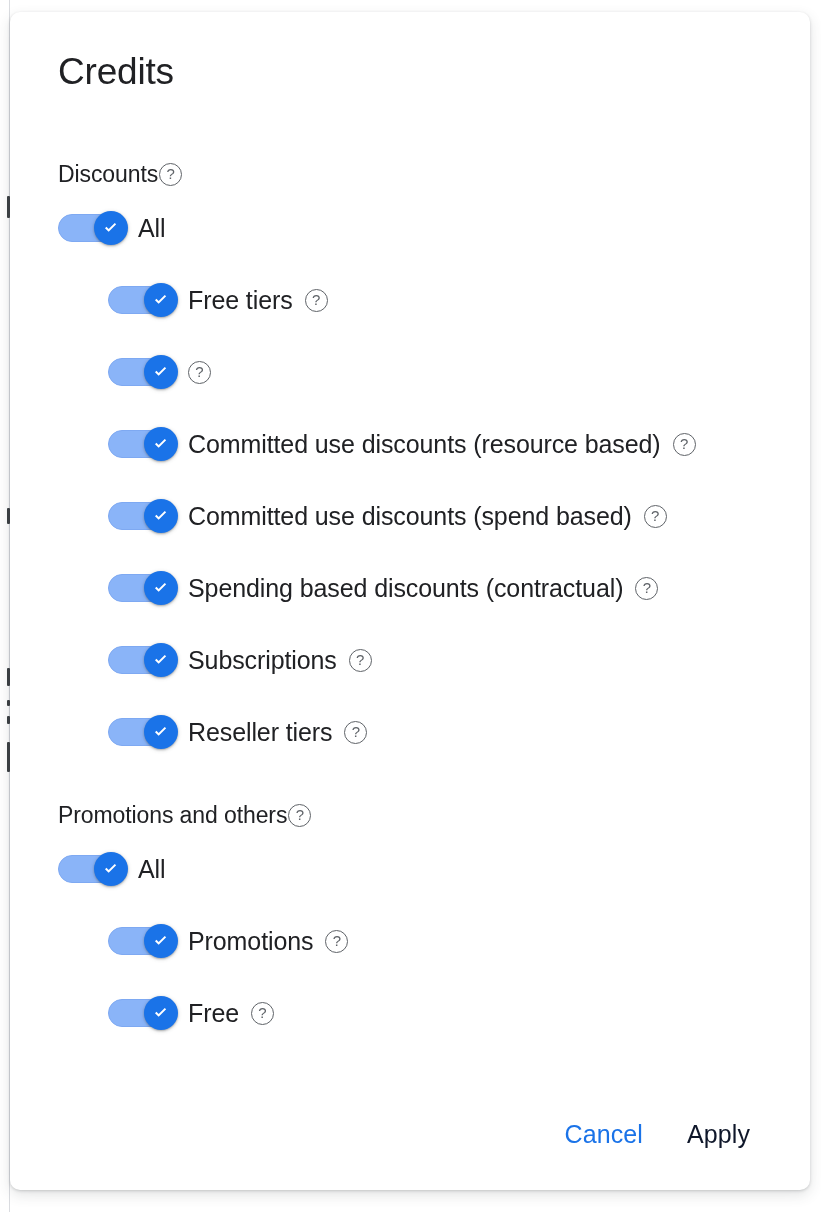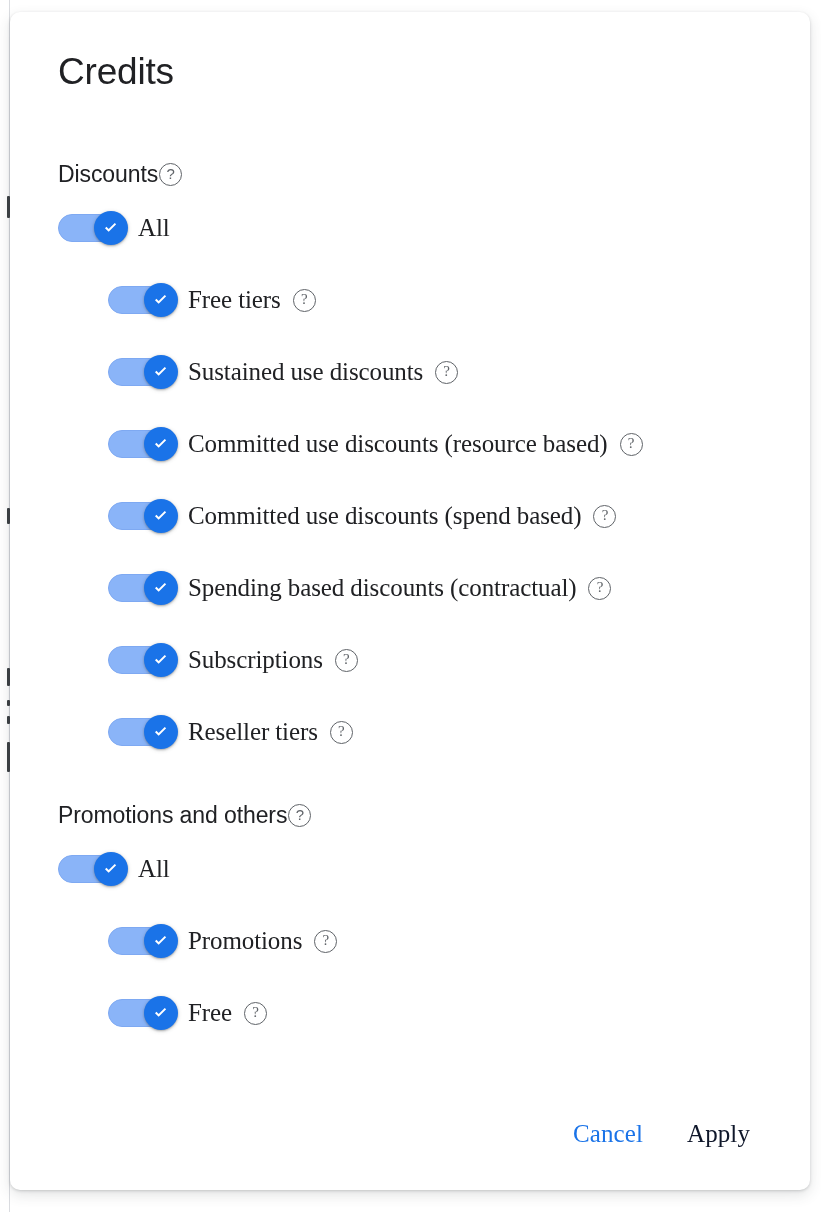--- a/index.html
+++ b/index.html
@@ -108,21 +108,20 @@
     cursor: pointer;
   }
   .help-icon span { position: relative; top: -0.5px; }
 
   
   .toggle-row {
     display: flex;
     align-items: center;
     height: 46px;
     margin-bottom: 26px;
-    font-family: Liberation Serif, serif;
   }
   .toggle-row:last-child { margin-bottom: 0; }
   .toggle-row.indent { margin-left: 50px; }
 
   .switch {
     position: relative;
     width: 72px;
     height: 34px;
     flex: 0 0 auto;
     cursor: pointer;
@@ -173,21 +172,21 @@
     height: 112px;
     display: flex;
     align-items: center;
     justify-content: flex-end;
     padding-right: 38px;
     box-sizing: border-box;
   }
   .text-button {
     background: none;
     border: none;
-    font-family: Liberation Serif, serif;
+    font-family: Liberation Sans, sans-serif;
     font-size: 25px;
     font-weight: 500;
     letter-spacing: 0.1px;
     padding: 8px 22px;
     border-radius: 4px;
     cursor: pointer;
   }
   .text-button.primary { color: #1a73e8; }
   .text-button.disabled { color: #0f172a; cursor: default; }
 </style>
@@ -249,21 +248,20 @@
 
       <div class="toggle-row indent">
         <div class="switch">
           <div class="switch-track"></div>
           <div class="switch-thumb">
             <svg width="20" height="20" viewBox="0 0 24 24" aria-hidden="true">
               <path d="M9.2 16.6 4.8 12.2l1.7-1.7 2.7 2.7 7.3-7.3 1.7 1.7z" fill="#ffffff"></path>
             </svg>
           </div>
         </div>
-        <div class="toggle-label">Sustained use discounts</div>
         <div class="help-icon">
           <span>?</span>
         </div>
       </div>
 
       <div class="toggle-row indent">
         <div class="switch">
           <div class="switch-track"></div>
           <div class="switch-thumb">
             <svg width="20" height="20" viewBox="0 0 24 24" aria-hidden="true">

